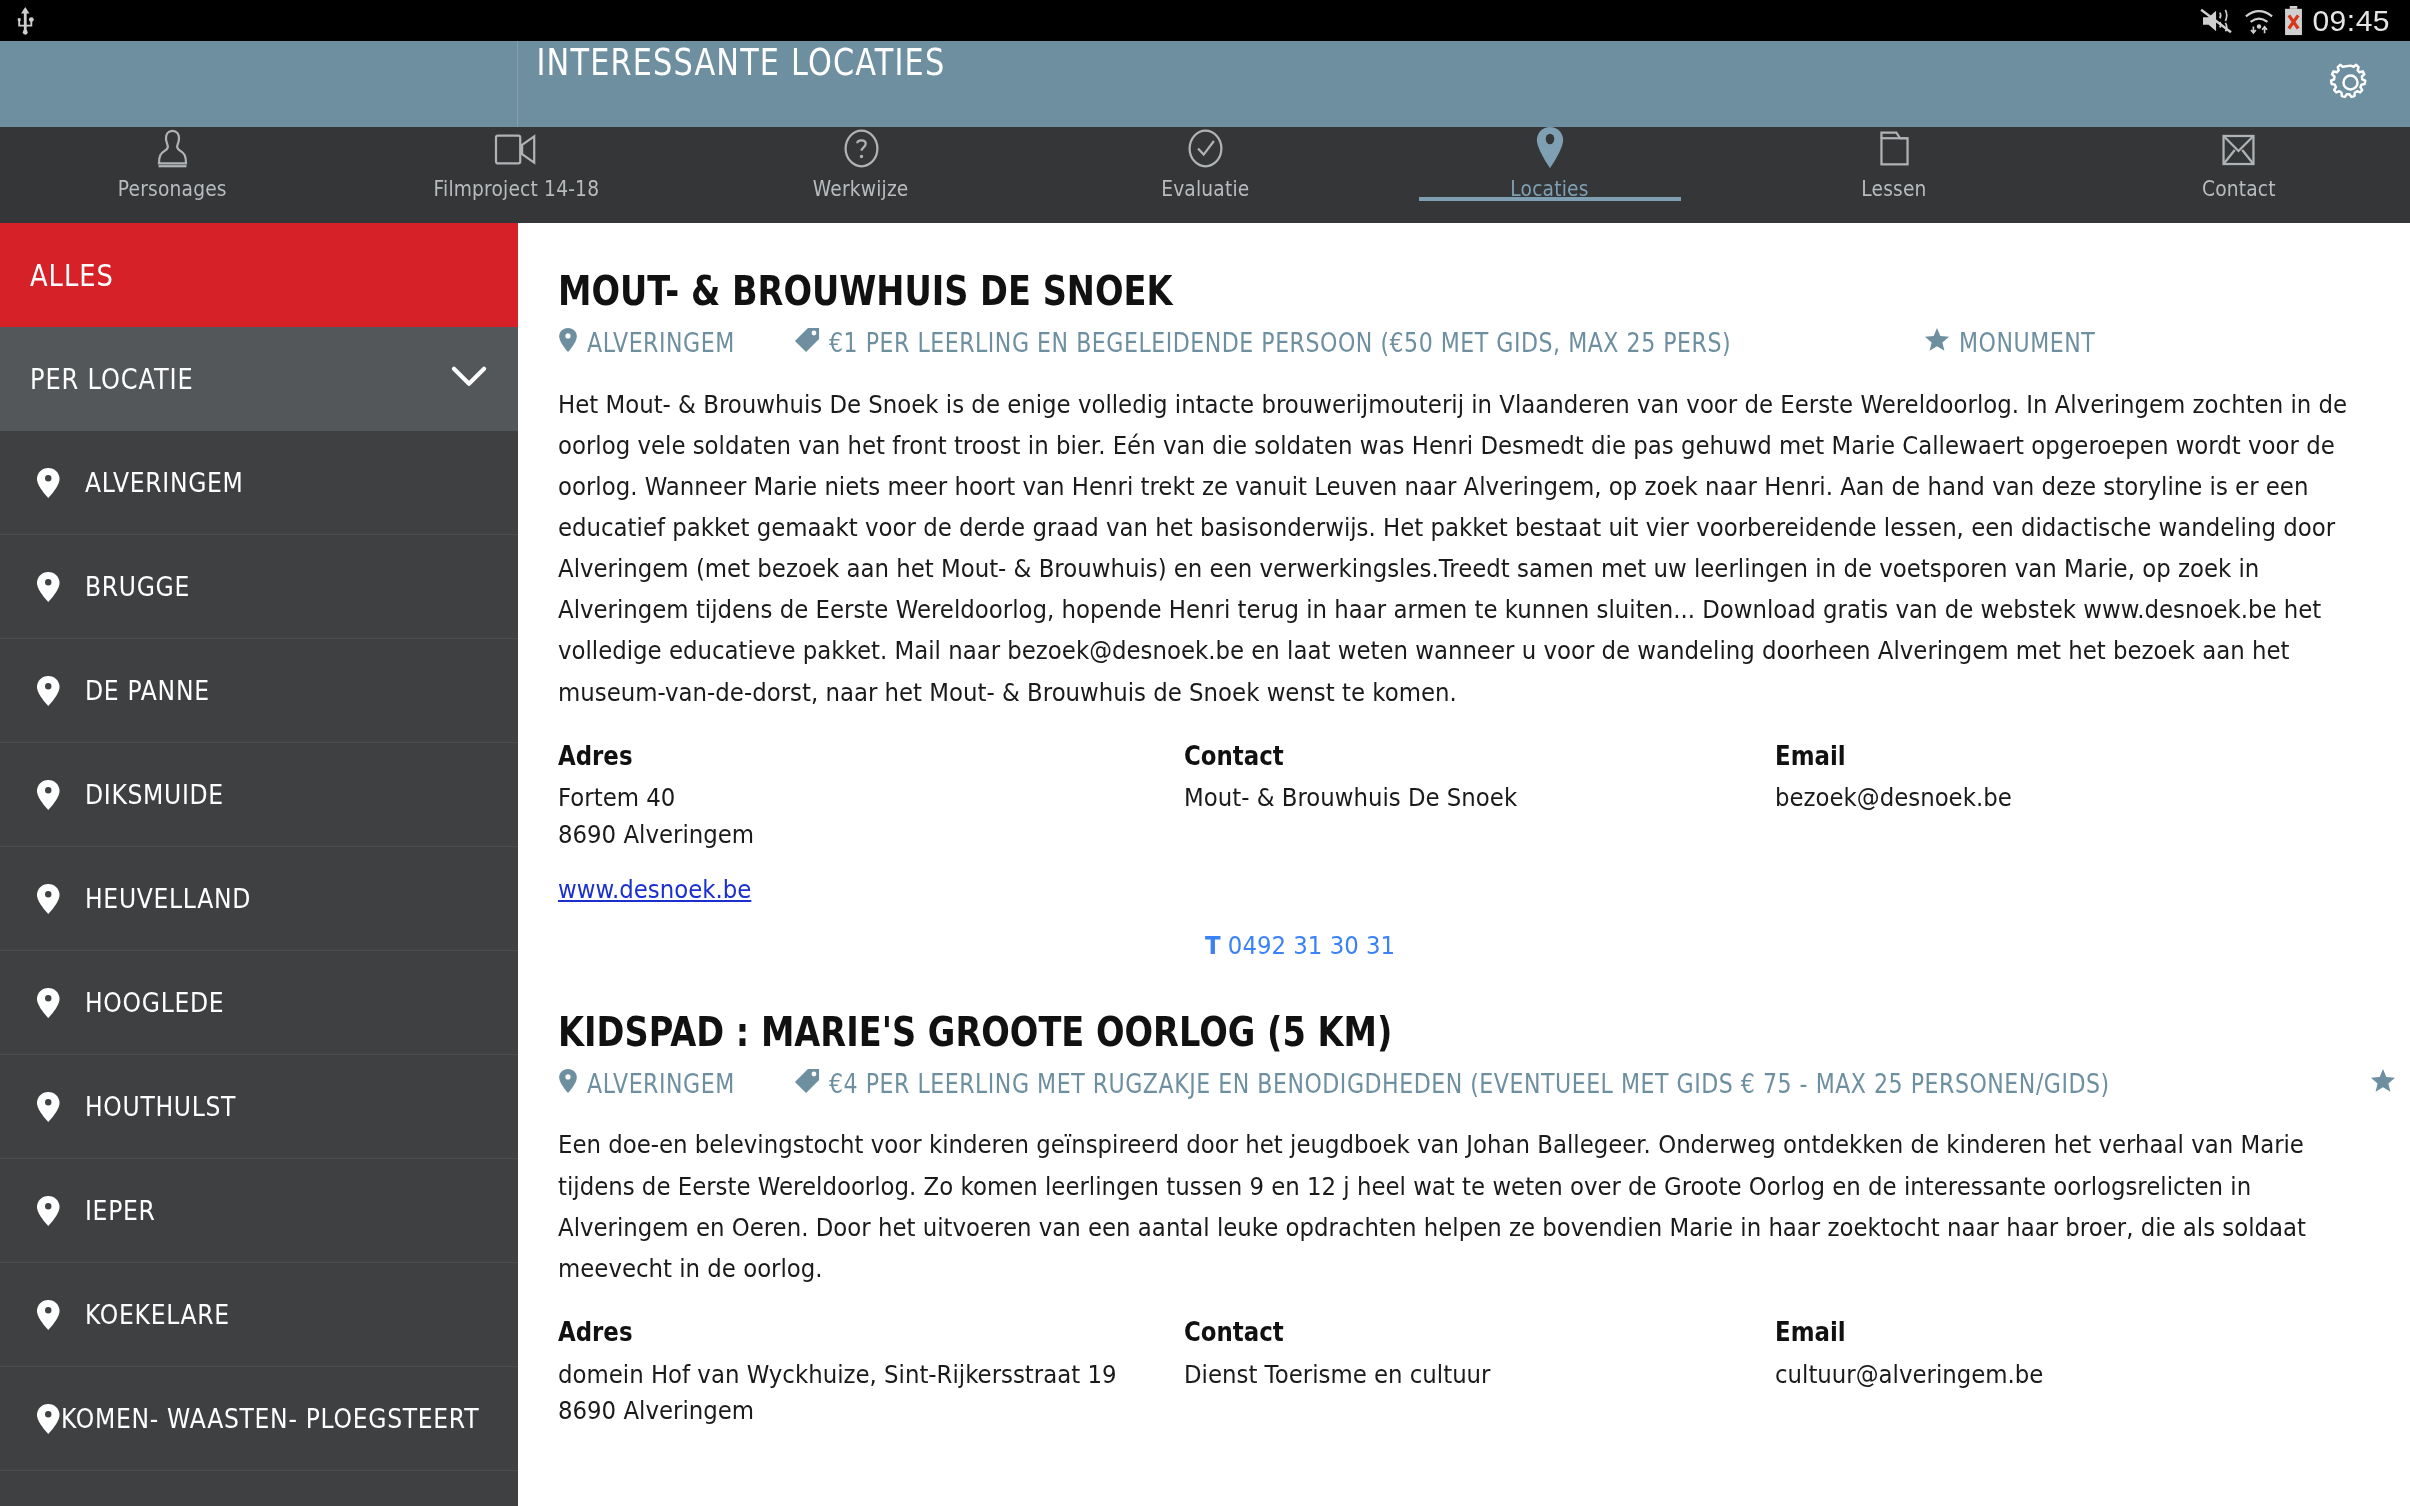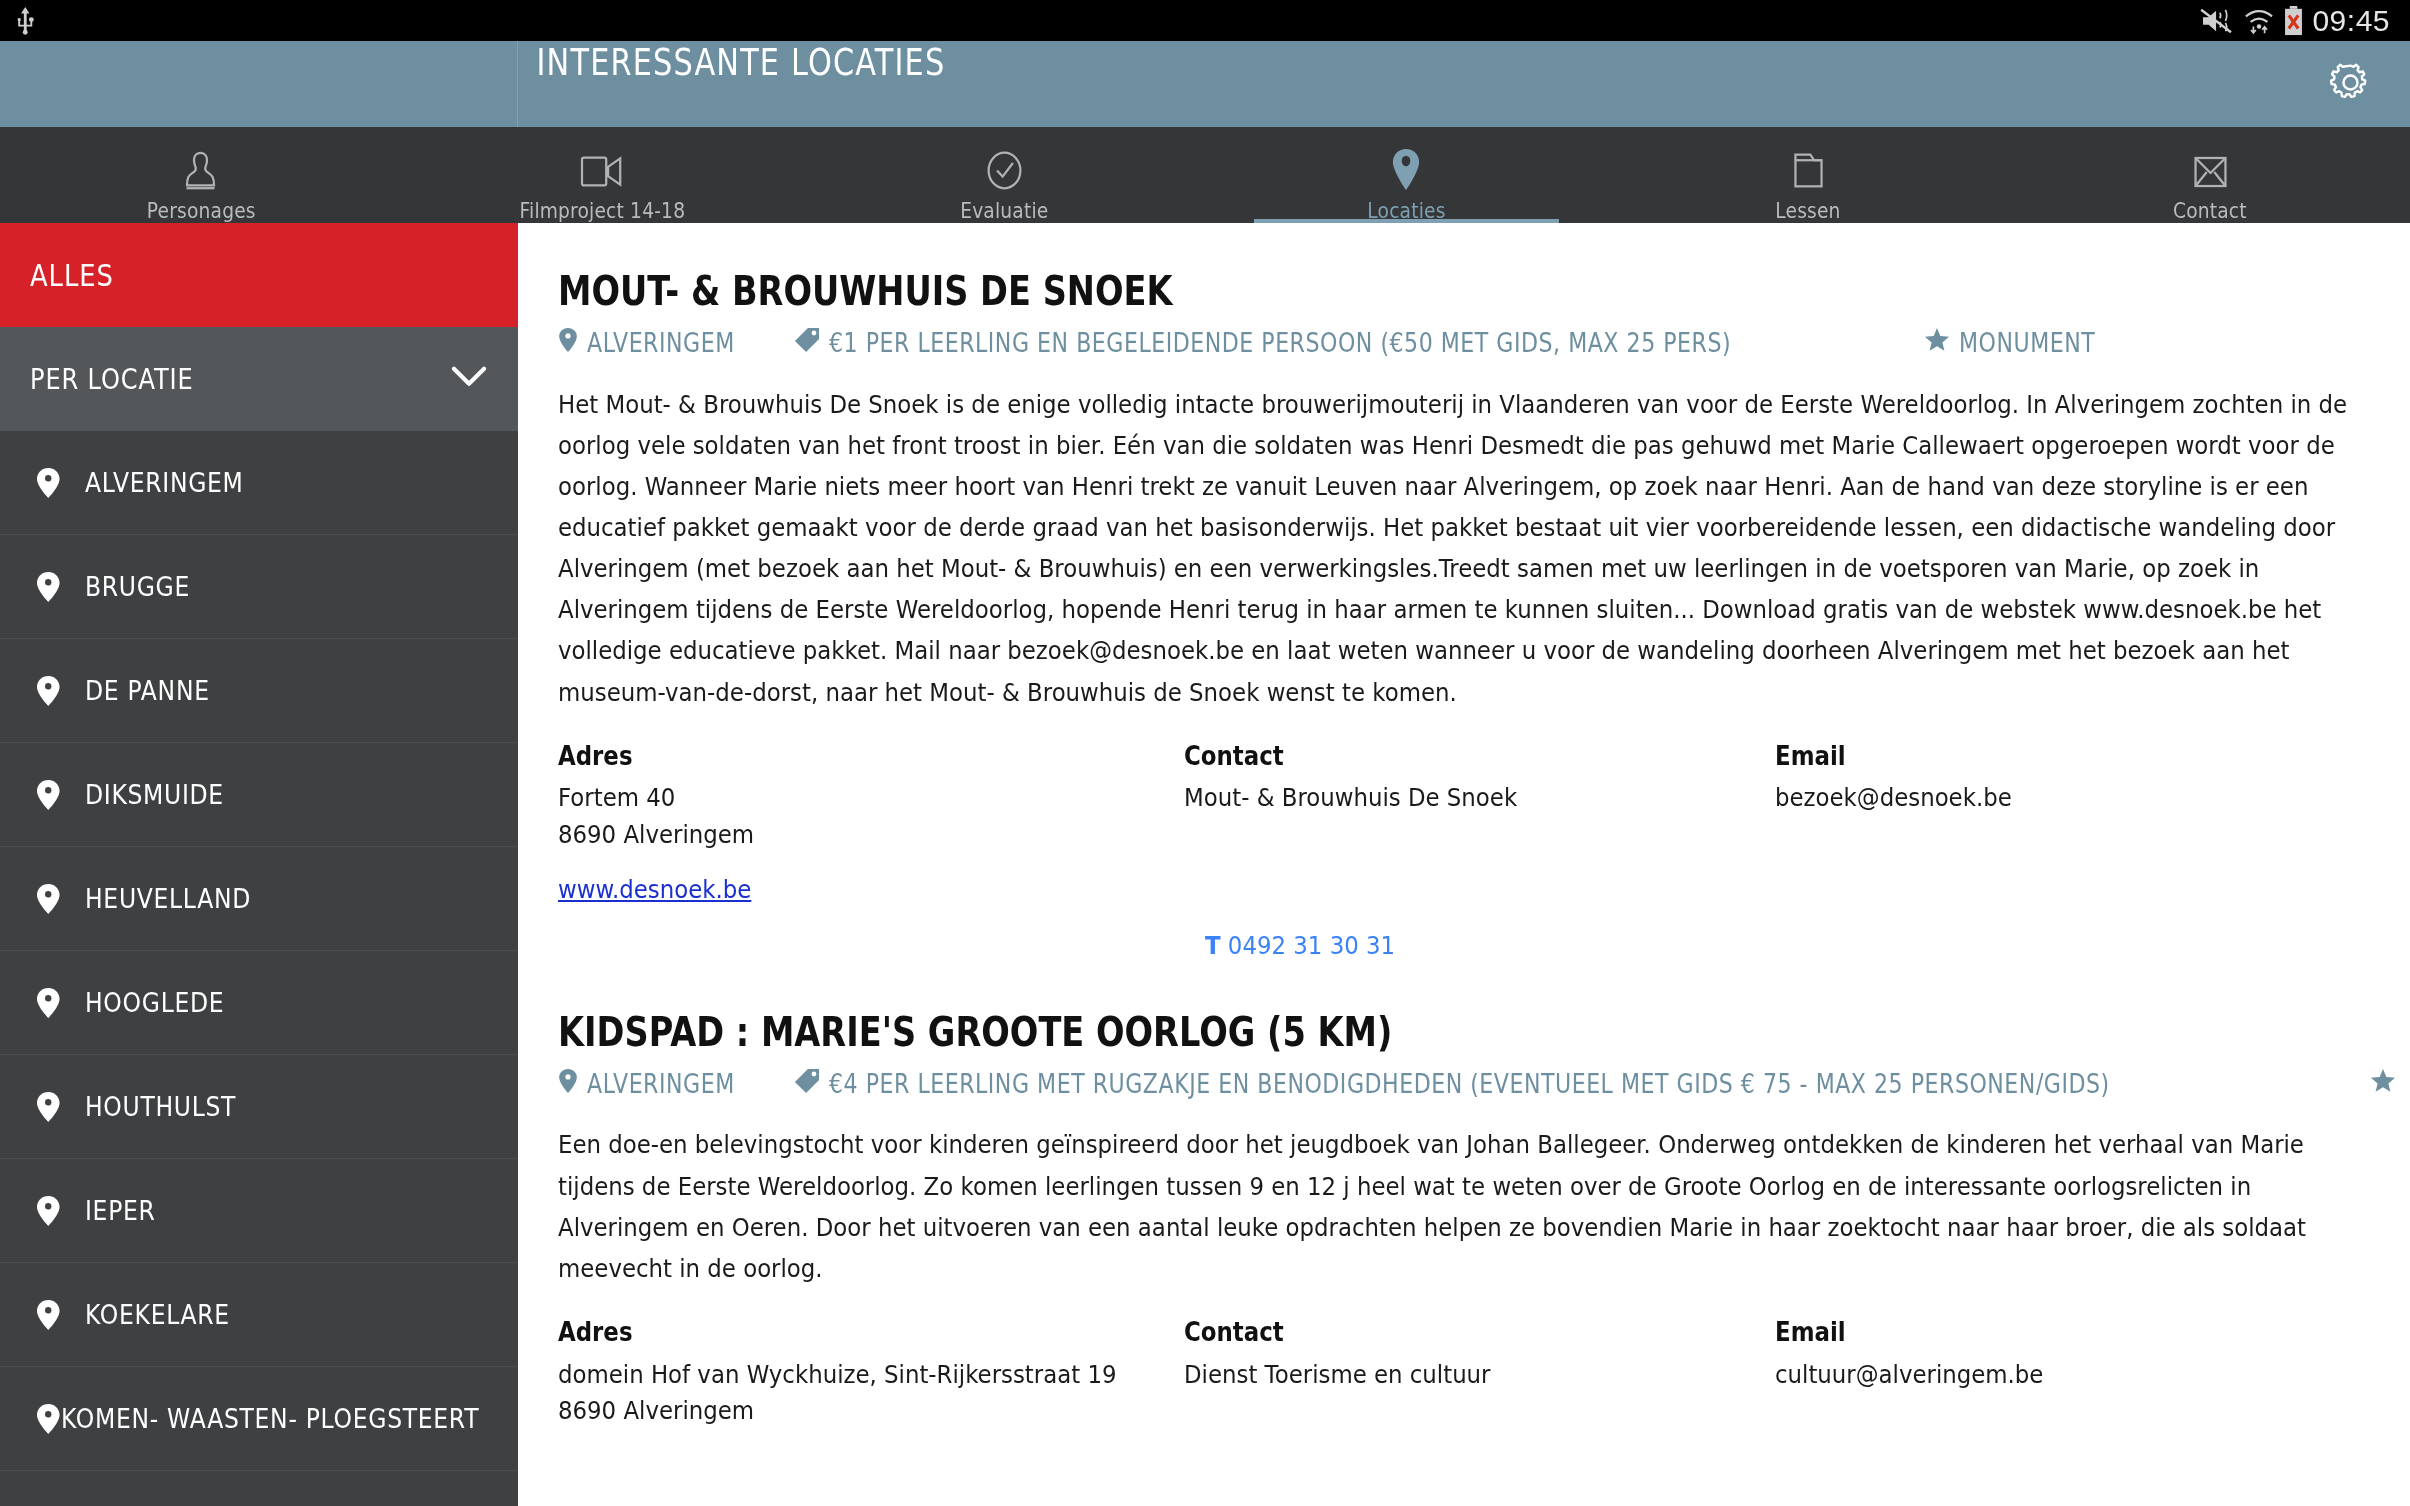--- a/index.html
+++ b/index.html
@@ -35,21 +35,21 @@
   .appbar-title {
     flex:1; color:#ffffff; font-size:37px; letter-spacing:1.4px;
     padding-left:22.6px; font-family:"Liberation Sans Narrow","DejaVu Sans", sans-serif;
     transform:scaleX(0.82); transform-origin:left center; white-space:nowrap;
   }
   .appbar-gear { padding-right:38px; display:flex; align-items:center; }
 
   
   .tabbar {
     position:absolute; top:127px; left:0; width:2411px; height:96px;
-    background:#343638; display:flex; align-items:flex-end;
+    background:#343638; display:flex; align-items:flex-start;
   }
   .tab {
     flex:1; display:flex; flex-direction:column; align-items:center;
     justify-content:center; gap:5.6px; position:relative; cursor:pointer;
   }
   .tab-label {
     font-size:21.7px; color:#b9bcbe; letter-spacing:0.2px;
     font-family:"Liberation Sans Narrow","DejaVu Sans", sans-serif;
     transform:scaleX(0.86);
   }
@@ -237,20 +237,31 @@
           <g fill="none" stroke="#b0b3b5" stroke-width="2.4">
             <rect x="5" y="7" width="26" height="30" rx="2"></rect>
             <path d="M33 17 L46 8 L46 36 L33 27 Z"></path>
           </g>
         </svg>
       </span>
       <span class="tab-label">Filmproject 14-18</span>
       <span class="tab-underline"></span>
     </div>
 
+    <div class="tab">
+      <span class="tab-icon">
+        <svg width="43" height="43" viewBox="0 0 46 46">
+          <ellipse cx="23" cy="23" rx="17" ry="19" fill="none" stroke="#b0b3b5" stroke-width="2.4"></ellipse>
+          <path d="M18.5 17.5 c0 -4 9 -4.5 9 0.5 0 3.5 -4.5 4 -4.5 7.5" fill="none" stroke="#b0b3b5" stroke-width="2.4"></path>
+          <circle cx="23" cy="31.5" r="1.8" fill="#b0b3b5"></circle>
+        </svg>
+      </span>
+      <span class="tab-label">Werkwijze</span>
+      <span class="tab-underline"></span>
+    </div>
 
     <div class="tab">
       <span class="tab-icon">
         <svg width="43" height="43" viewBox="0 0 46 46">
           <ellipse cx="23" cy="23" rx="17" ry="19" fill="none" stroke="#b0b3b5" stroke-width="2.4"></ellipse>
           <path d="M15 23 L21 29.5 L32 15" fill="none" stroke="#b0b3b5" stroke-width="2.4"></path>
         </svg>
       </span>
       <span class="tab-label">Evaluatie</span>
       <span class="tab-underline"></span>

